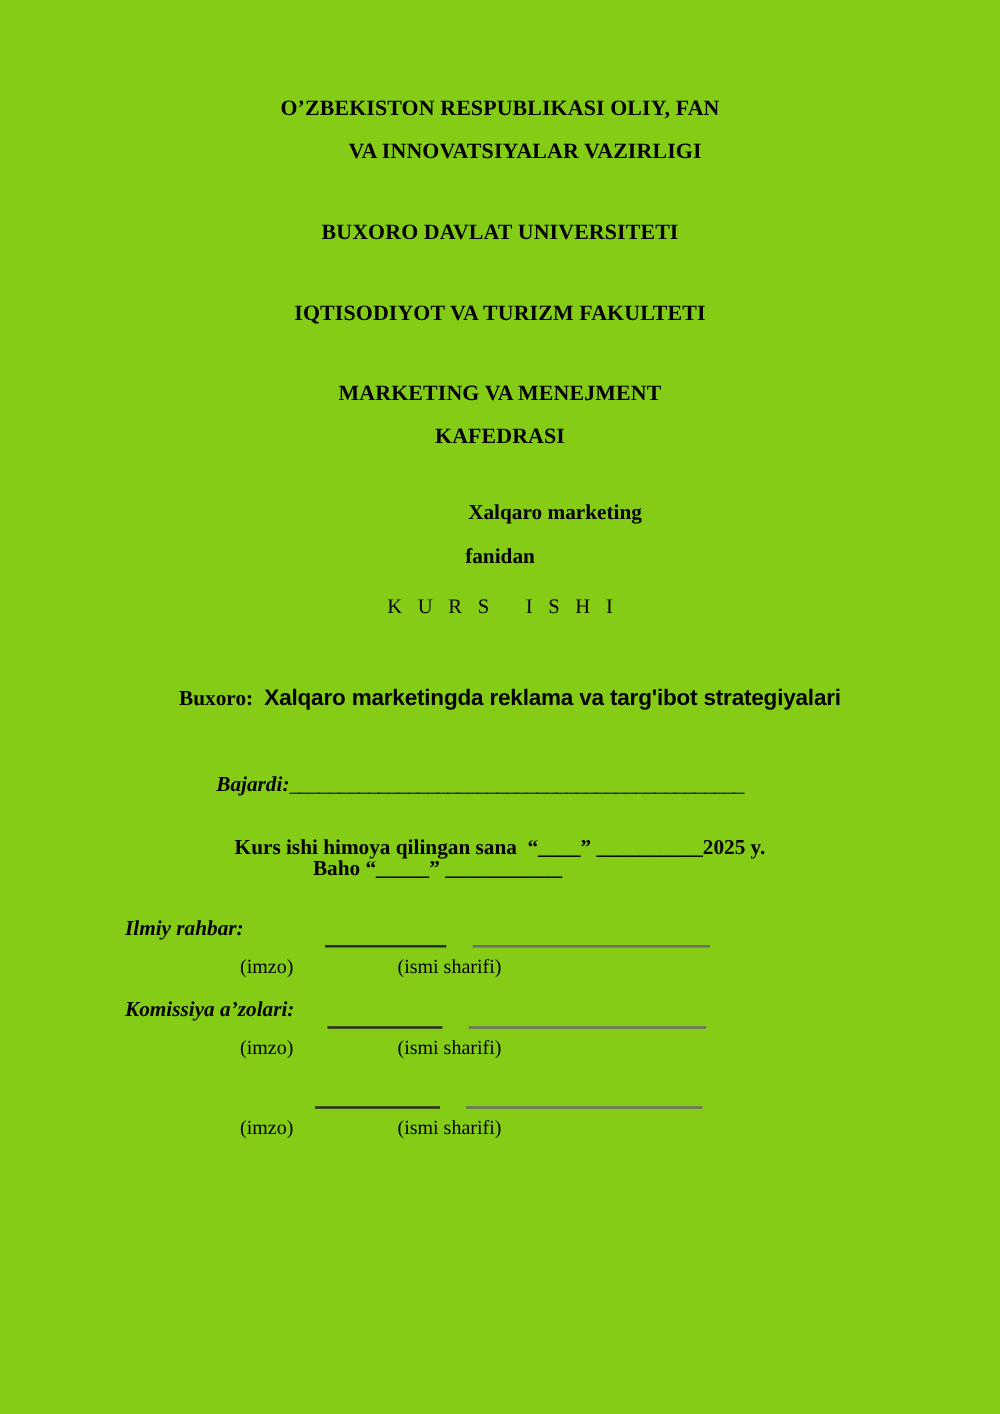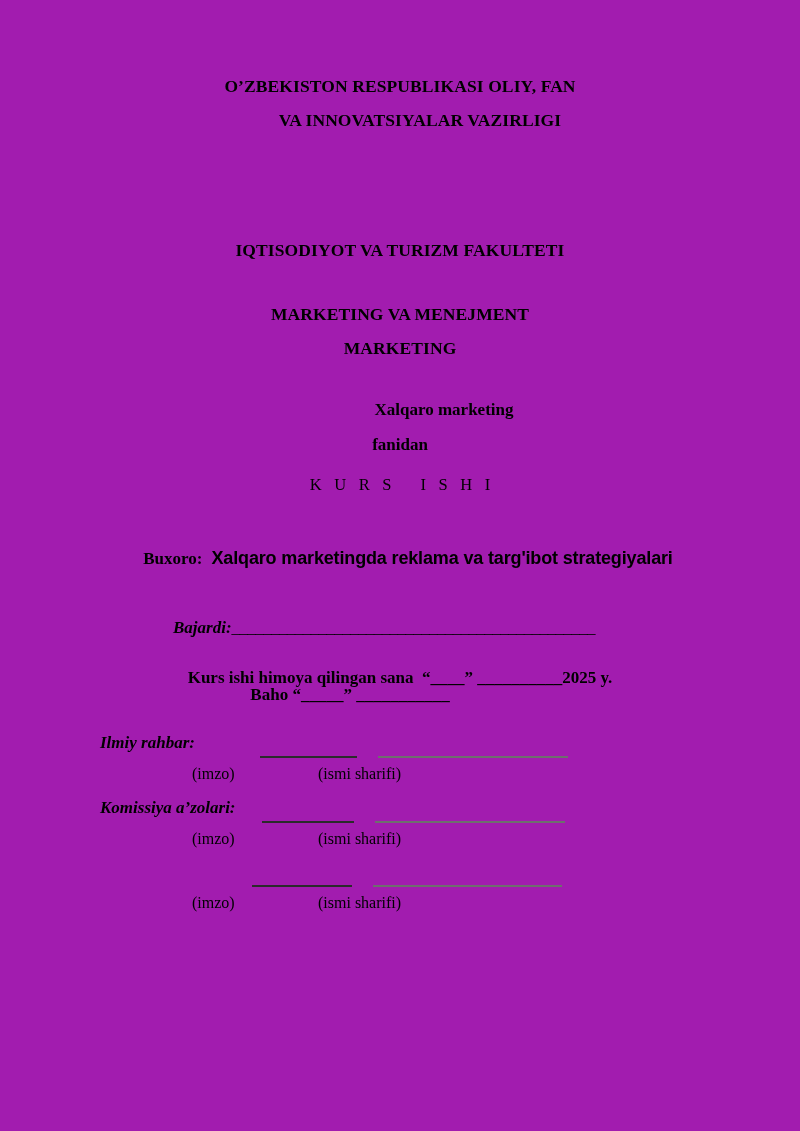--- a/index.html
+++ b/index.html
@@ -4,21 +4,21 @@
 <style>
   html, body {
     margin: 0;
     padding: 0;
     background: #ffffff;
   }
   .page {
     position: relative;
     width: 800px;
     height: 1131px;
-    background: #a21caf;
+    background: #84cc16;
     overflow: hidden;
     font-family: "Liberation Serif", "DejaVu Serif", serif;
     color: #000000;
   }
 
   
   .abs {
     position: absolute;
     margin: 0;
     padding: 0;
@@ -130,25 +130,26 @@
   }
 </style>
 </head>
 <body>
 
 <div class="page">
 
   <div class="abs head-line" style="top:78px;">O’ZBEKISTON RESPUBLIKASI OLIY, FAN</div>
   <div class="abs head-line" style="top:112px;padding-left:20px;">VA INNOVATSIYALAR VAZIRLIGI</div>
 
+  <div class="abs head-line" style="top:177px;">BUXORO DAVLAT UNIVERSITETI</div>
 
   <div class="abs head-line" style="top:242px;">IQTISODIYOT VA TURIZM FAKULTETI</div>
 
   <div class="abs head-line" style="top:306px;">MARKETING VA MENEJMENT</div>
-  <div class="abs head-line" style="top:340px;">MARKETING</div>
+  <div class="abs head-line" style="top:340px;">KAFEDRASI</div>
 
   <div class="abs subject-line" style="top:401px;padding-left:44px;">Xalqaro marketing</div>
   <div class="abs subject-line" style="top:436px;">fanidan</div>
 
   <div class="abs kurs-ishi" style="top:477px;">K U R S   I S H I</div>
 
   <div class="abs mavzu-row" style="top:533px;">
     <span class="mavzu-label">Buxoro:</span><span style="display:inline-block;width:9px;"></span><span class="mavzu-topic">Xalqaro marketingda reklama va targ'ibot strategiyalari</span>
   </div>
 

